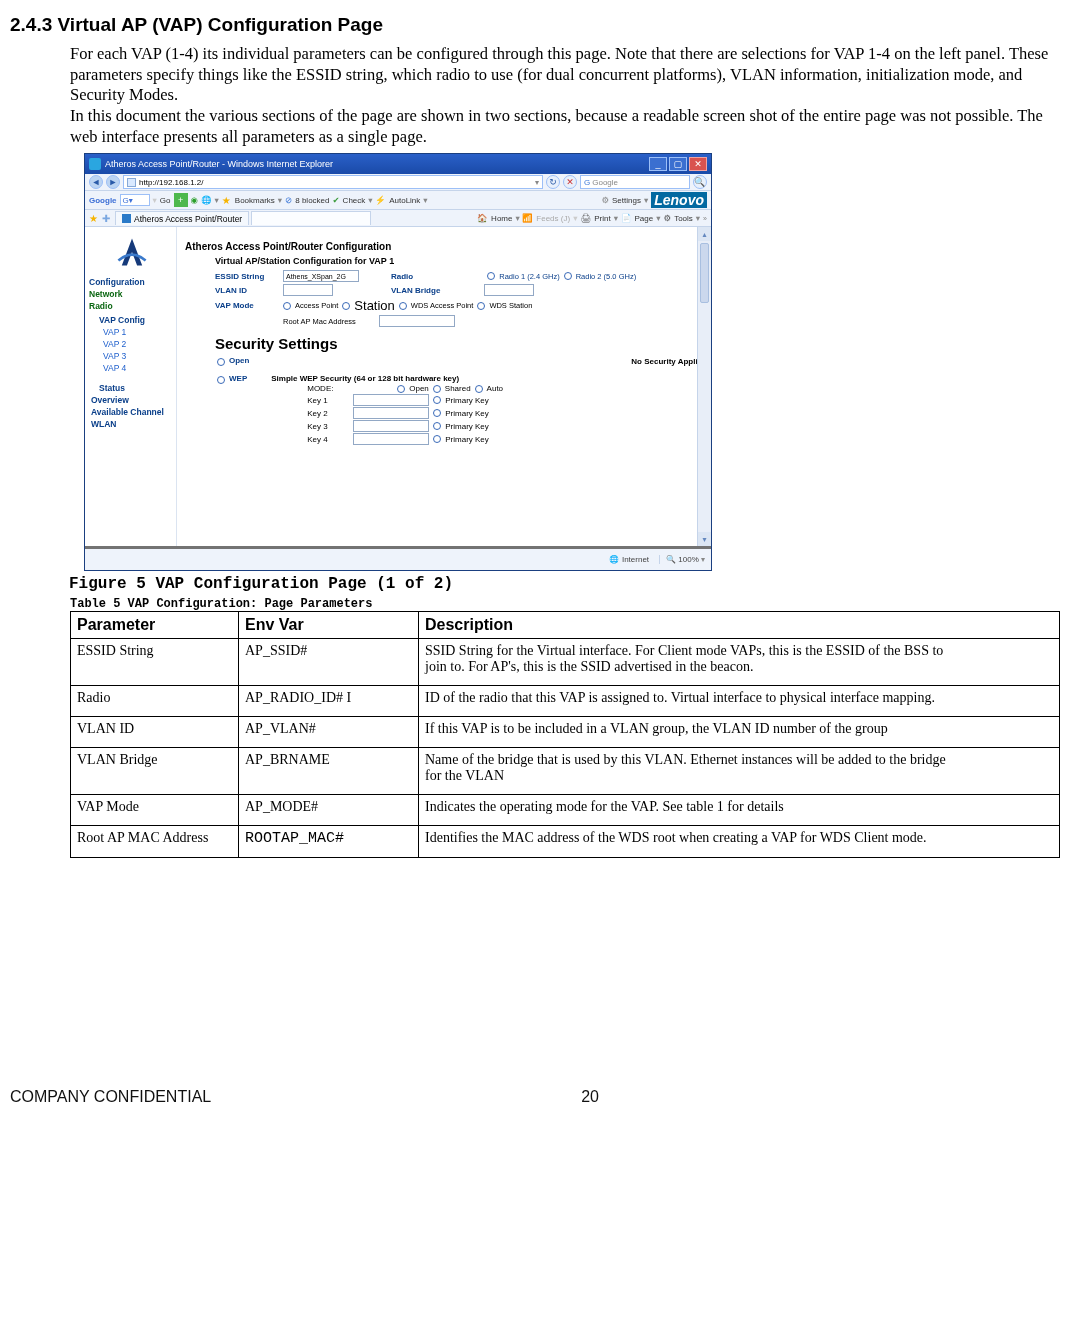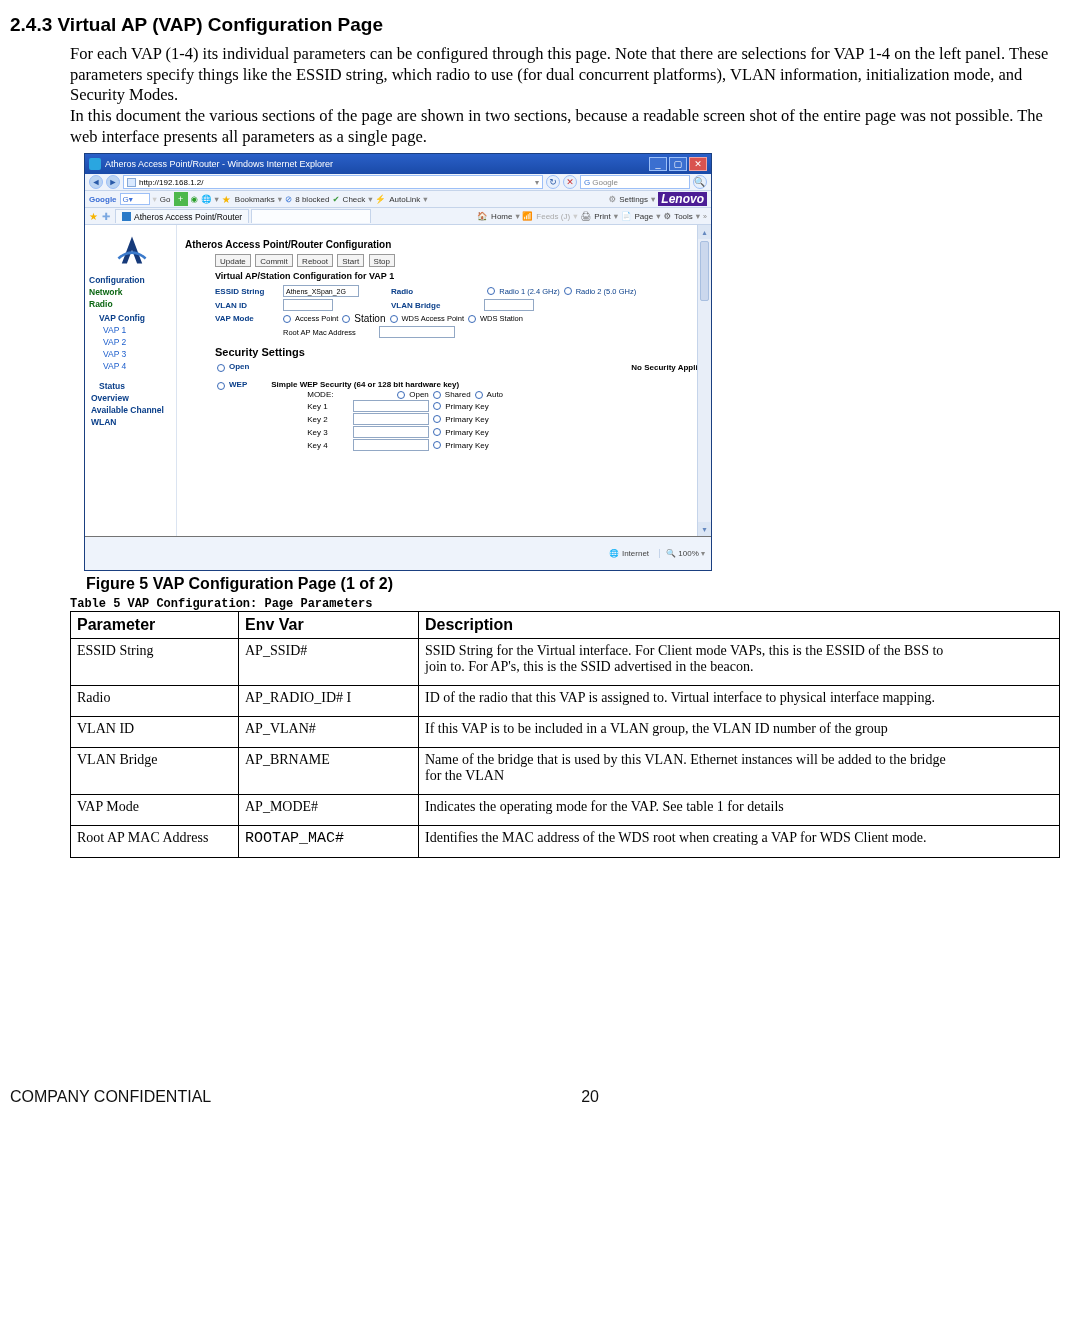--- a/index.html
+++ b/index.html
@@ -79,34 +79,34 @@
   .main .title-line { font-weight:bold;font-size:10px;margin:14px 0 0 4px;color:#000; }
   .main .btn-row { margin:4px 0 4px 34px; }
   .btn { display:inline-block;border:1px solid #999;background:#f4f4f4;padding:0 4px;height:13px;font-size:8px;line-height:13px;margin-right:2px;color:#333; }
   .main h5 { margin:4px 0 4px 34px;font-size:9px;font-weight:bold;font-family:Tahoma,Arial,sans-serif; }
   .form-row { margin-left:34px;font-size:8px;display:flex;align-items:center;gap:4px;margin-top:2px; }
   .form-row .lbl { color:#0a3f8a;font-weight:bold;width:64px; }
   .form-row .lbl2 { color:#0a3f8a;font-weight:bold; }
   .txtbox { border:1px solid #92a8c5;background:#fff;height:12px;width:76px; }
   .txtbox.sm { width:50px; }
   .radio { width:8px;height:8px;border:1px solid #3a6ab8;border-radius:4px;display:inline-block;vertical-align:middle; }
-  .sec-title { margin:8px 0 4px 34px;font-weight:bold;font-size:11px; }
+  .sec-title { margin:8px 0 4px 34px;font-weight:bold;font-size:15px; }
   .sec-opt { margin-left:36px;font-size:8px;color:#0a3f8a;font-weight:bold;display:flex;align-items:flex-start;gap:4px;margin-top:4px; }
   .sec-body { margin-left:20px;flex:1;color:#000;font-weight:normal; }
-  .status-bar { height:34px;background:#eef3fb;border-top:1px solid #737373;display:flex;align-items:center;justify-content:flex-end;padding:0 6px;font-size:8px;gap:10px;color:#444; }
+  .status-bar { height:24px;background:#eef3fb;border-top:3px solid #737373;display:flex;align-items:center;justify-content:flex-end;padding:0 6px;font-size:8px;gap:10px;color:#444; }
   .secrow { margin-left:12px;font-size:8px;display:flex;align-items:center;gap:4px;margin-top:1px; }
   .secrow .klbl { width:42px;color:#000;margin-left:24px; }
   .scrollbar-vert { position:absolute; right:0; top:0; bottom:0; width:14px; background:#e8eef8; border-left:1px solid #c5d4ea; }
   .scrollbar-vert .thumb { position:absolute; left:2px; right:2px; top:16px; height:60px; background:#cbd8ed; border:1px solid #a8bfe0; border-radius:2px; }
   .scrollbar-vert .arrow { position:absolute;left:0;right:0;height:14px;background:#dce6f4;display:flex;align-items:center;justify-content:center;color:#6588bf;font-size:8px; }
   .figcap {
-    font-family: Liberation Sans, sans-serif;
+    font-family: Liberation Mono, monospace;
     font-weight: bold;
     font-size: 16px;
-    margin-left: 76px;
+    margin-left: 59px;
     margin-top: 4px;
   }
   .tablecap {
     font-family: Liberation Mono, monospace;
     font-weight: bold;
     font-size: 12px;
     margin: 4px 0 0 60px;
   }
   table.params {
     border-collapse: collapse;
@@ -189,21 +189,21 @@
     <span style="color:#3a9a3a;">✔</span>
     <span class="tb-lnk">Check</span>
       <span style="color:#888;">▾</span>
     <span style="color:#e0b400;">⚡</span>
     <span class="tb-lnk">AutoLink</span>
       <span style="color:#888;">▾</span>
     <span style="margin-left:auto;"></span>
     <span style="color:#888;">⚙</span>
     <span class="tb-lnk">Settings</span>
       <span style="color:#888;">▾</span>
-    <span style="background:#4c1d95;color:#fff;padding:0 3px;font-size:12px;font-style:italic;font-weight:bold;">Lenovo</span>
+    <span style="background:#0369a1;color:#fff;padding:0 3px;font-size:14px;font-style:italic;font-weight:bold;">Lenovo</span>
   </div>
 
   <div class="tabbar">
     <span class="fav">★</span>
     <span class="fav" style="color:#7aa7e0;">✚</span>
     <div class="tab">
       <span style="width:9px;height:9px;background:#2a7ac8;display:inline-block;"></span>
       <span>Atheros Access Point/Router</span>
     </div>
     <span style="width:120px;border:1px solid #c5d4ea;border-bottom:none;height:14px;background:#fbfdff;margin-left:-1px;"></span>
@@ -243,27 +243,20 @@
       <div class="nav-link">VAP 3</div>
       <div class="nav-link">VAP 4</div>
       <div class="nav-sub" style="margin-top:10px;">Status</div>
       <div class="nav-link" style="margin-left:2px;color:#0a3f8a;font-weight:bold;">Overview</div>
       <div class="nav-link" style="margin-left:2px;color:#0a3f8a;font-weight:bold;">Available Channel</div>
       <div class="nav-link" style="margin-left:2px;color:#0a3f8a;font-weight:bold;">WLAN</div>
     </div>
 
     <div class="main">
       <div class="title-line">Atheros Access Point/Router Configuration</div>
-      <div class="btn-row">
-        <span class="btn">Update</span>
-        <span class="btn">Commit</span>
-        <span class="btn">Reboot</span>
-        <span class="btn">Start</span>
-        <span class="btn">Stop</span>
-      </div>
       <h5>Virtual AP/Station Configuration for VAP 1</h5>
 
       <div class="form-row">
         <span class="lbl">ESSID String</span>
         <span class="txtbox" style="font-size:7px;padding:0 2px;line-height:12px;">Athens_XSpan_2G</span>
         <span class="lbl2" style="margin-left:28px;">Radio</span>
         <span style="margin-left:70px;" class="radio"></span>
         <span style="color:#0a3f8a;font-size:7.5px;">Radio 1 (2.4 GHz)</span>
         <span class="radio"></span>
         <span style="color:#0a3f8a;font-size:7.5px;">Radio 2 (5.0 GHz)</span>
@@ -272,21 +265,21 @@
         <span class="lbl">VLAN ID</span>
         <span class="txtbox sm"></span>
         <span class="lbl2" style="margin-left:54px;">VLAN Bridge</span>
         <span style="margin-left:40px;" class="txtbox sm"></span>
       </div>
       <div class="form-row">
         <span class="lbl">VAP Mode</span>
         <span class="radio"></span>
           <span style="font-size:7.5px;">Access Point</span>
         <span class="radio"></span>
-          <span style="font-size:10px;">Station</span>
+          <span style="font-size:13px;">Station</span>
         <span class="radio"></span>
           <span style="font-size:7.5px;">WDS Access Point</span>
         <span class="radio"></span>
           <span style="font-size:7.5px;">WDS Station</span>
       </div>
       <div class="form-row">
         <span class="lbl"></span>
         <span style="font-size:7.5px;color:#000;width:92px;">Root AP Mac Address</span>
         <span class="txtbox"></span>
       </div>

